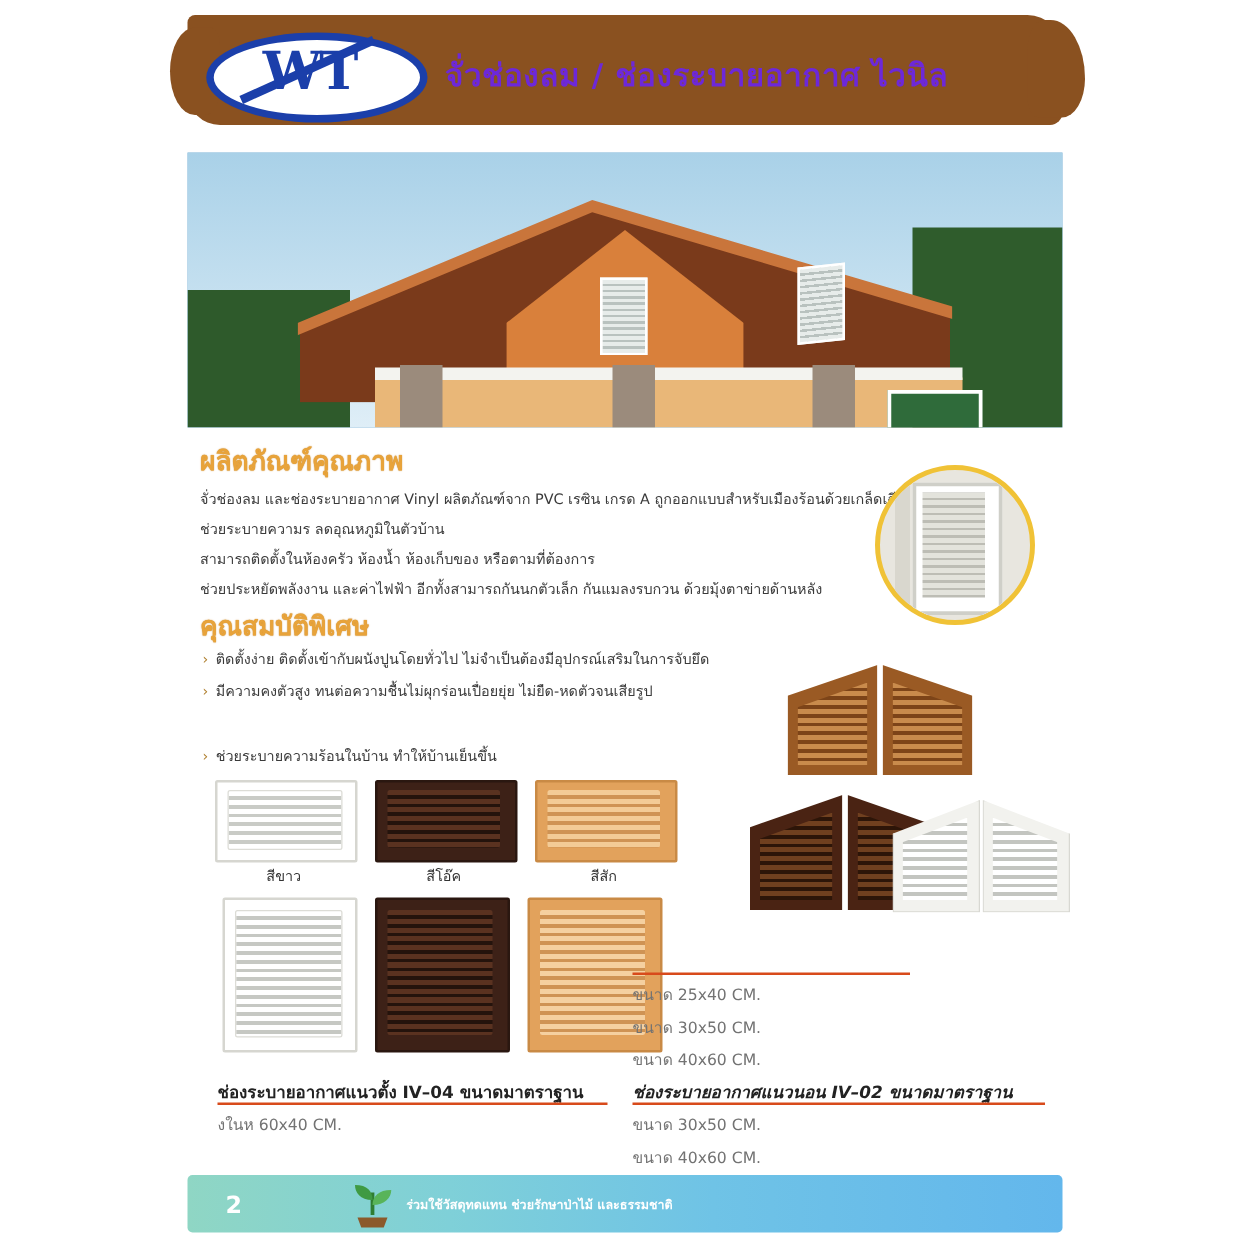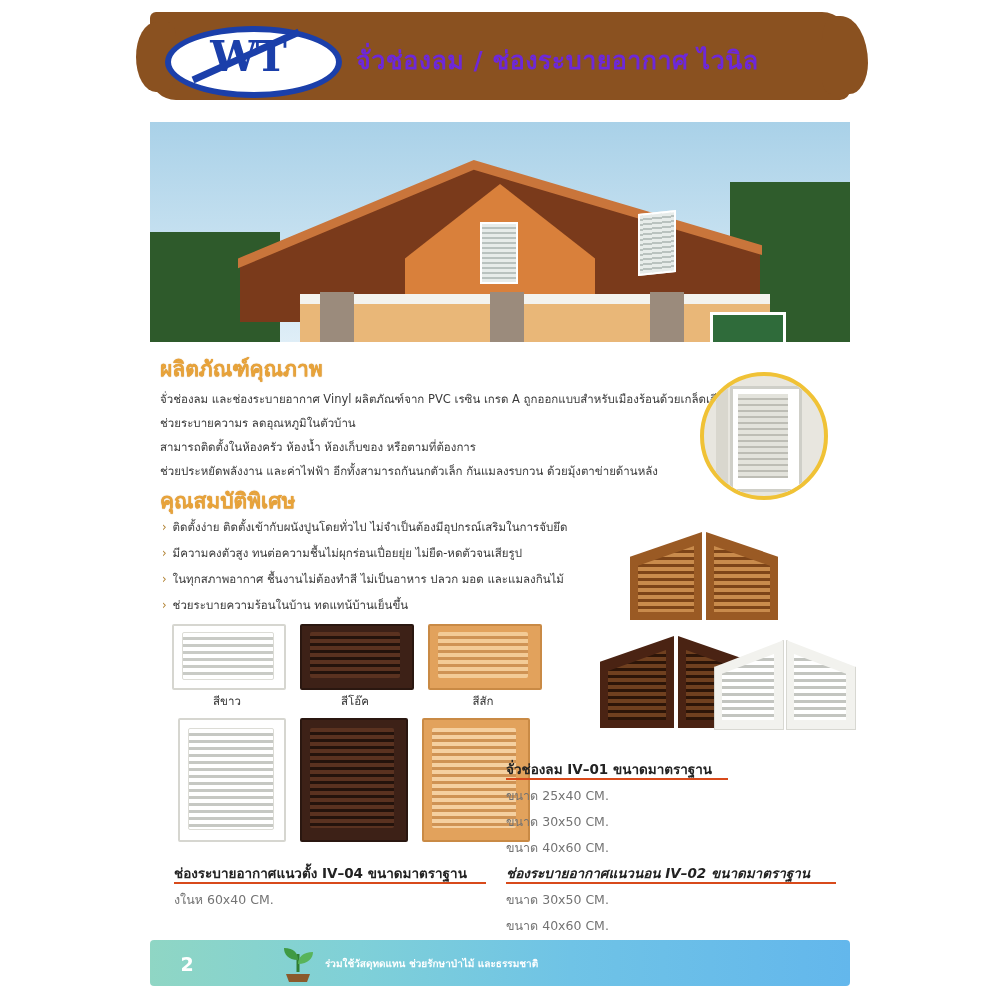--- a/index.html
+++ b/index.html
@@ -193,22 +193,21 @@
 
   <div class="circle-photo">
     <div class="jamb"></div>
     <div class="door"></div>
     <div class="louver"></div>
   </div>
 
   <div class="sec-title" id="sec2">คุณสมบัติพิเศษ</div>
   <div class="feat" style="top:544px"><span class="caret">›</span><span>มีความคงตัวสูง ทนต่อความชื้นไม่ผุกร่อนเปื่อยยุ่ย ไม่ยืด-หดตัวจนเสียรูป</span></div>
   <div class="feat" style="top:518px"><span class="caret">›</span><span>ติดตั้งง่าย ติดตั้งเข้ากับผนังปูนโดยทั่วไป ไม่จำเป็นต้องมีอุปกรณ์เสริมในการจับยึด</span></div>
-  <div class="feat" style="top:570px"><span class="caret">›</span><span>ในทุกสภาพอากาศ ชื้นงานไม่ต้องทำสี ไม่เป็นอาหาร ปลวก มอด และแมลงกินไม้</span></div>
-  <div class="feat" style="top:596px"><span class="caret">›</span><span>ช่วยระบายความร้อนในบ้าน ทดแทน้บ้านเย็นขึ้น</span></div>
+  <div class="feat" style="top:596px"><span class="caret">›</span><span>ช่วยระบายความร้อนในบ้าน ทำให้บ้านเย็นขึ้น</span></div>
 
   <div class="gable-piece" style="left:630px;top:532px;width:72px;height:88px;background:#9a5a24;
               clip-path:polygon(100% 0%,100% 100%,0% 100%,0% 28%);"></div>
   <div class="gable-piece" style="left:638px;top:546px;width:56px;height:66px;
               background-image:repeating-linear-gradient(#c98b4c 0 4px,#7d4418 4px 7px);
               clip-path:polygon(100% 0%,100% 100%,0% 100%,0% 30%);"></div>
 
   <div class="gable-piece" style="left:706px;top:532px;width:72px;height:88px;background:#9a5a24;
               clip-path:polygon(0% 0%,0% 100%,100% 100%,100% 28%);"></div>
   <div class="gable-piece" style="left:714px;top:546px;width:56px;height:66px;
@@ -251,21 +250,20 @@
 
   <div class="vent-box" style="left:178px;top:718px;width:104px;height:120px;background:#ffffff;border:2px solid #d6d6d0;"></div>
   <div class="vent-box louv-h" style="left:188px;top:728px;width:84px;height:100px;--l1:#ffffff;--l2:#c6c8c3;border:1px solid #dcdcd6;"></div>
 
   <div class="vent-box" style="left:300px;top:718px;width:104px;height:120px;background:#3d2117;border:2px solid #2a1710;"></div>
   <div class="vent-box louv-h" style="left:310px;top:728px;width:84px;height:100px;--l1:#5a3220;--l2:#24130c;"></div>
 
   <div class="vent-box" style="left:422px;top:718px;width:104px;height:120px;background:#e2a25c;border:2px solid #c98a45;"></div>
   <div class="vent-box louv-h" style="left:432px;top:728px;width:84px;height:100px;--l1:#f5d0a0;--l2:#cf9354;"></div>
 
-  <div class="cap-title" style="left:506px;top:758px;">จั่วช่องลม IV–01  ขนาดมาตราฐาน</div>
   <div class="cap-rule" style="left:506px;top:778px;width:222px;"></div>
   <div class="cap-line" style="left:506px;top:786px;">ขนาด 25x40 CM.</div>
   <div class="cap-line" style="left:506px;top:812px;">ขนาด 30x50 CM.</div>
   <div class="cap-line" style="left:506px;top:838px;">ขนาด 40x60 CM.</div>
 
   <div class="cap-title" style="left:174px;top:862px;">ช่องระบายอากาศแนวตั้ง IV–04  ขนาดมาตราฐาน</div>
   <div class="cap-rule" style="left:174px;top:882px;width:312px;"></div>
   <div class="cap-line" style="left:174px;top:890px;">งในห 60x40 CM.</div>
 
   <div class="cap-title" style="left:506px;top:862px;font-style:italic;">ช่องระบายอากาศแนวนอน IV–02  ขนาดมาตราฐาน</div>

